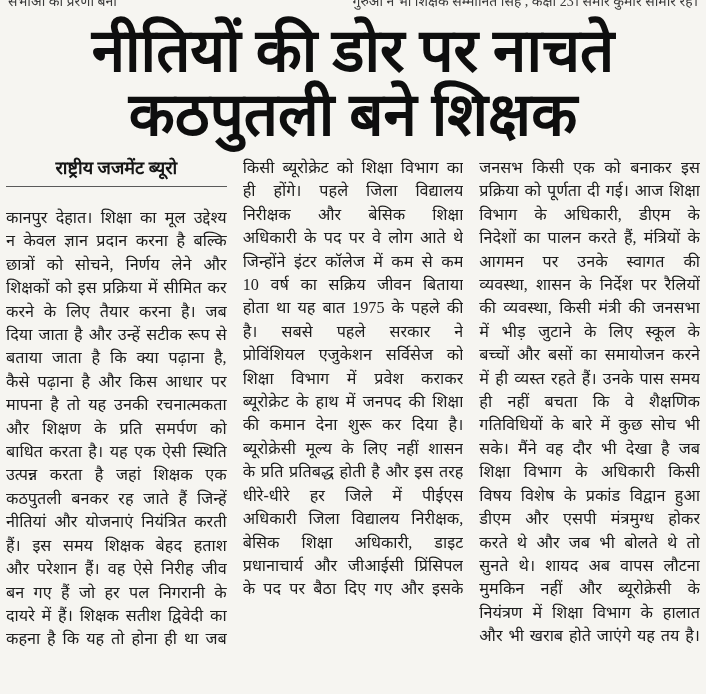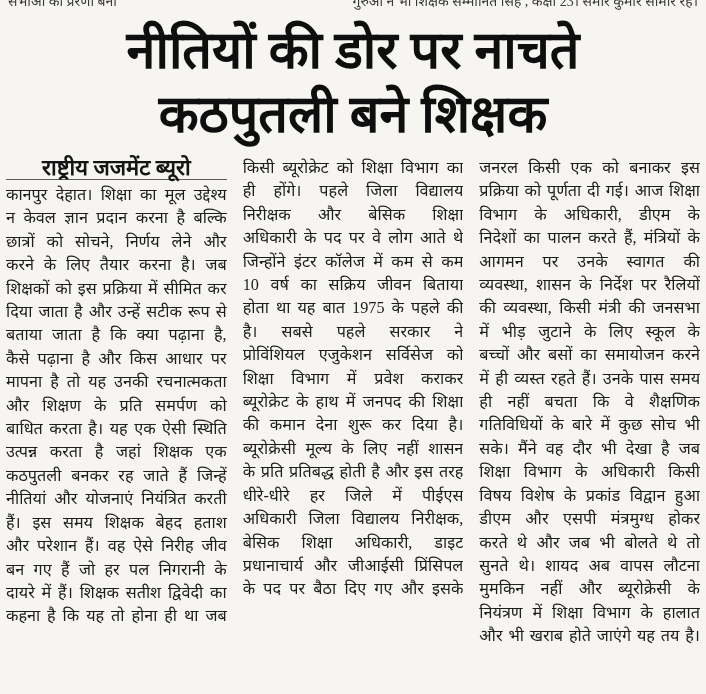--- a/index.html
+++ b/index.html
@@ -36,44 +36,44 @@
     transform: translateY(-8px);
     white-space: nowrap;
   }
   .top-strip-inner .left { margin-left: 2px; }
   .top-strip-inner .right { margin-right: 2px; }
   
   .headline {
     text-align: center;
     font-weight: 700;
     color: #0e0e0e;
-    font-size: 52px;
+    font-size: 60px;
     line-height: 64px;
     margin-top: 6px;
     letter-spacing: 0px;
   }
   
   .columns {
     display: flex;
     gap: 16px;
     margin-top: 10px;
     align-items: flex-start;
   }
   .column {
     flex: 1 1 0;
     min-width: 0;
   }
   .byline {
     text-align: center;
     font-weight: 700;
-    font-size: 22px;
+    font-size: 18px;
     line-height: 22px;
-    padding-bottom: 0;
+    padding-bottom: 7px;
     border-bottom: 1px solid #5a5a5a;
-    margin-bottom: 4px;
+    margin-bottom: 20px;
     color: #151515;
   }
   .body-lines .line {
     font-size: 16.2px;
     line-height: 23.4px;
     text-align: justify;
     text-align-last: justify;
     white-space: nowrap;
     overflow: hidden;
     color: #1d1d1d;
@@ -98,22 +98,22 @@
   </div>
 
   <div class="columns">
 
     <div class="column">
       <div class="byline">राष्ट्रीय जजमेंट ब्यूरो</div>
       <div class="body-lines">
           <div class="line">कानपुर देहात। शिक्षा का मूल उद्देश्य</div>
           <div class="line">न केवल ज्ञान प्रदान करना है बल्कि</div>
           <div class="line">छात्रों को सोचने, निर्णय लेने और</div>
+          <div class="line">शिक्षकों को इस प्रक्रिया में सीमित कर</div>
           <div class="line">करने के लिए तैयार करना है। जब</div>
-          <div class="line">शिक्षकों को इस प्रक्रिया में सीमित कर</div>
           <div class="line">दिया जाता है और उन्हें सटीक रूप से</div>
           <div class="line">बताया जाता है कि क्या पढ़ाना है,</div>
           <div class="line">कैसे पढ़ाना है और किस आधार पर</div>
           <div class="line">मापना है तो यह उनकी रचनात्मकता</div>
           <div class="line">और शिक्षण के प्रति समर्पण को</div>
           <div class="line">बाधित करता है। यह एक ऐसी स्थिति</div>
           <div class="line">उत्पन्न करता है जहां शिक्षक एक</div>
           <div class="line">कठपुतली बनकर रह जाते हैं जिन्हें</div>
           <div class="line">नीतियां और योजनाएं नियंत्रित करती</div>
           <div class="line">हैं। इस समय शिक्षक बेहद हताश</div>
@@ -143,21 +143,21 @@
           <div class="line">धीरे-धीरे हर जिले में पीईएस</div>
           <div class="line">अधिकारी जिला विद्यालय निरीक्षक,</div>
           <div class="line">बेसिक शिक्षा अधिकारी, डाइट</div>
           <div class="line">प्रधानाचार्य और जीआईसी प्रिंसिपल</div>
           <div class="line">के पद पर बैठा दिए गए और इसके</div>
         </div>
     </div>
 
     <div class="column">
       <div class="body-lines">
-          <div class="line">जनरल किसी एक को बनाकर इस</div>
+          <div class="line">जनसभ किसी एक को बनाकर इस</div>
           <div class="line">प्रक्रिया को पूर्णता दी गई। आज शिक्षा</div>
           <div class="line">विभाग के अधिकारी, डीएम के</div>
           <div class="line">निदेशों का पालन करते हैं, मंत्रियों के</div>
           <div class="line">आगमन पर उनके स्वागत की</div>
           <div class="line">व्यवस्था, शासन के निर्देश पर रैलियों</div>
           <div class="line">की व्यवस्था, किसी मंत्री की जनसभा</div>
           <div class="line">में भीड़ जुटाने के लिए स्कूल के</div>
           <div class="line">बच्चों और बसों का समायोजन करने</div>
           <div class="line">में ही व्यस्त रहते हैं। उनके पास समय</div>
           <div class="line">ही नहीं बचता कि वे शैक्षणिक</div>

